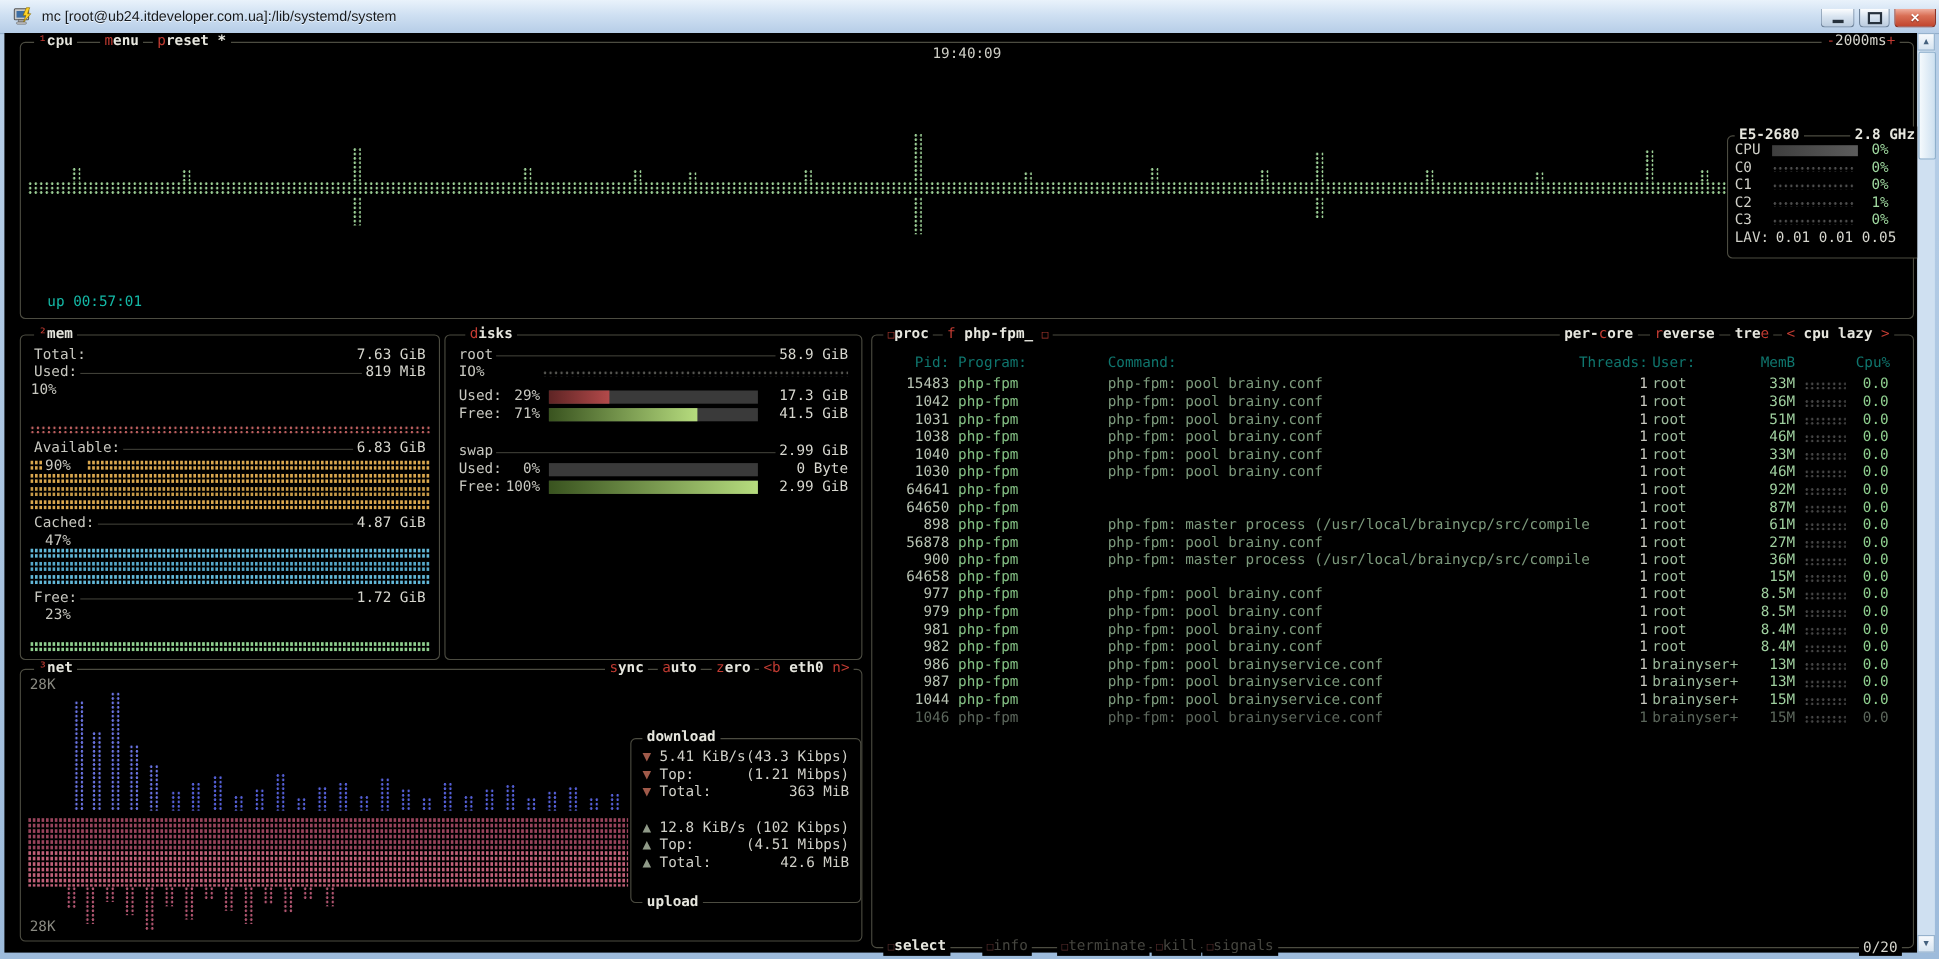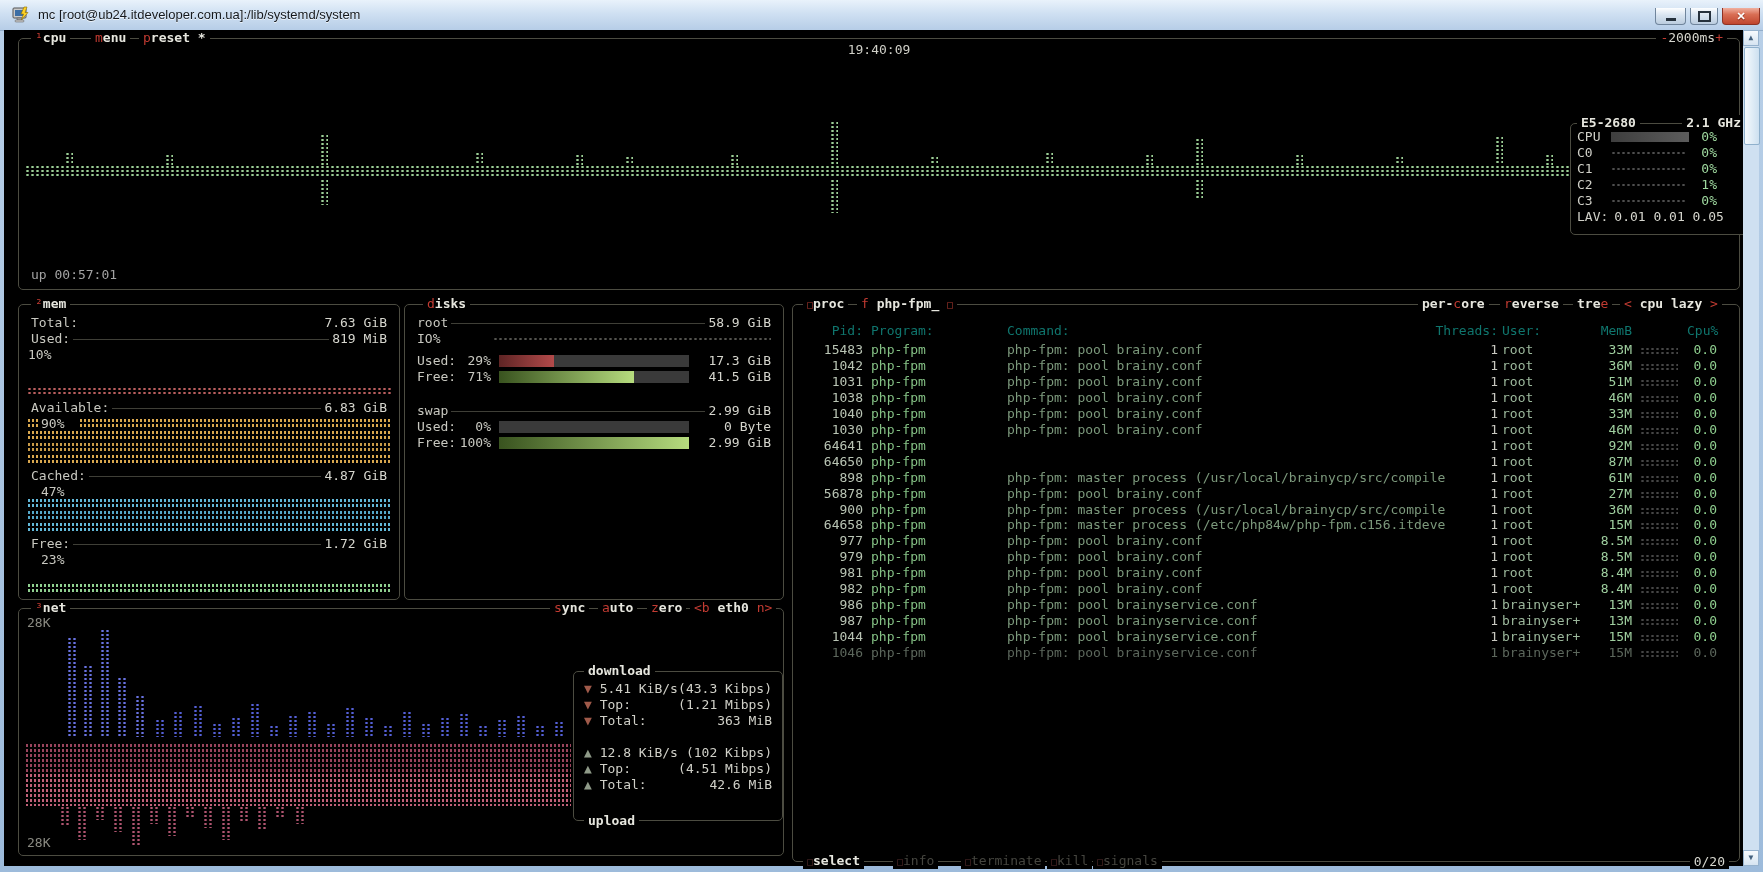--- a/index.html
+++ b/index.html
@@ -97,21 +97,21 @@
         <div class="glyph-max"></div>
       </div>
     <div class="winbtn" id="btn-close">
         <span class="glyph-close">✕</span>
       </div>
   </div>
 
   <div id="term">
 
     <div class="box" id="cpubox" style="left:14px;top:8px;width:1722px;height:252px;">
-      <span class="blabel" style="left:12px;"><span class="red">¹</span><span class="bold">cpu</span></span>
+      <span class="blabel" style="left:12px;font-family:Liberation Mono, monospace;"><span class="red">¹</span><span class="bold">cpu</span></span>
       <span class="blabel" style="left:72px;"><span class="red">m</span><span class="bold">enu</span></span>
       <span class="blabel" style="left:120px;"><span class="red">p</span><span class="bold">reset *</span></span>
       <span class="blabel" style="left:50%;transform:translateX(-50%);margin-top:12px;">19:40:09</span>
       <span class="blabel" style="right:12px;"><span class="red">-</span><span class="val">2000ms</span><span class="red">+</span></span>
 
       <div id="cpu-graph">
           <div class="dots" style="left: 6px; top: 126px; width: 1544px; height: 12px; --c: #9ccf96;"></div>
           <div class="dots" style="left: 46px; top: 113px; width: 8px; height: 13px; --c: #9ccf96;"></div>
           <div class="dots" style="left: 146px; top: 115px; width: 8px; height: 11px; --c: #9ccf96;"></div>
           <div class="dots" style="left: 301px; top: 95px; width: 8px; height: 31px; --c: #9ccf96;"></div>
@@ -128,35 +128,35 @@
           <div class="dots" style="left: 1376px; top: 117px; width: 8px; height: 9px; --c: #9ccf96;"></div>
           <div class="dots" style="left: 1476px; top: 97px; width: 8px; height: 29px; --c: #9ccf96;"></div>
           <div class="dots" style="left: 1526px; top: 115px; width: 8px; height: 11px; --c: #9ccf96;"></div>
           <div class="dots" style="left: 301px; top: 140px; width: 8px; height: 26px; --c: #9ccf96;"></div>
           <div class="dots" style="left: 811px; top: 140px; width: 8px; height: 34px; --c: #9ccf96;"></div>
           <div class="dots" style="left: 1176px; top: 140px; width: 8px; height: 20px; --c: #9ccf96;"></div>
         </div>
 
       <div class="box" style="left:1551px;top:84px;width:182px;height:112px;background:#000;">
         <span class="blabel bold" style="left:6px;">E5-2680</span>
-        <span class="blabel bold" style="right:6px;">2.1 GHz</span>
+        <span class="blabel bold" style="right:6px;">2.8 GHz</span>
         <div id="cpu-info-rows" style="padding-top:5px;">
             <div class="cirow"><span class="cl">CPU</span><span class="cm"><div class="cibar"></div></span><span class="cv">0%</span></div>
             <div class="cirow"><span class="cl">C0</span><span class="cm"><div class="dots cidots" style="--c: #4e4e4e; position: absolute;"></div></span><span class="cv">0%</span></div>
             <div class="cirow"><span class="cl">C1</span><span class="cm"><div class="dots cidots" style="--c: #4e4e4e; position: absolute;"></div></span><span class="cv">0%</span></div>
             <div class="cirow"><span class="cl">C2</span><span class="cm"><div class="dots cidots" style="--c: #4e4e4e; position: absolute;"></div></span><span class="cv">1%</span></div>
             <div class="cirow"><span class="cl">C3</span><span class="cm"><div class="dots cidots" style="--c: #4e4e4e; position: absolute;"></div></span><span class="cv">0%</span></div>
           </div>
         <div class="cirow">
           <span style="color:#d0d0c8;">LAV:</span>
           <span style="color:#d6d6ce;margin-left:6px;">0.01 0.01 0.05</span>
         </div>
       </div>
 
-      <span style="position:absolute;left:12px;top:228px;color:#a3a3a3;">up 00:57:01</span>
+      <span style="position:absolute;left:24px;top:228px;color:#14b8a6;">up 00:57:01</span>
     </div>
 
     <div class="box" style="left:14px;top:274px;width:382px;height:296px;">
       <span class="blabel" style="left:12px;"><span class="red">²</span><span class="bold">mem</span></span>
 
       <div class="row" style="top:10px;"><span class="lbl">Total:</span><span class="spacer"></span><span class="val">7.63 GiB</span></div>
       <div class="row" style="top:26px;"><span class="lbl">Used:</span><span class="line"></span><span class="val">819 MiB</span></div>
       <div class="row" style="top:42px;left:9px;"><span class="lbl">10%</span></div>
       <div class="dots" style="left:8px;right:8px;top:82px;height:7px;--c:#bb5f5f;"></div>
 
@@ -401,21 +401,20 @@
             <span class="pc c-cmd">php-fpm: master process (/usr/local/brainycp/src/compile</span>
             <span class="pc c-thr">1</span>
             <span class="pc c-user">root</span>
             <span class="pc c-mem">36M</span>
             <span class="pc c-grph dots" style="--c: #464646;"></span>
             <span class="pc c-cpu">0.0</span>
           </div>
           <div class="prow" style="top: 212.45px;">
             <span class="pc c-pid">64658</span>
             <span class="pc c-prog">php-fpm</span>
-            <span class="pc c-cmd">php-fpm: master process (/etc/php84w/php-fpm.c156.itdeve</span>
             <span class="pc c-thr">1</span>
             <span class="pc c-user">root</span>
             <span class="pc c-mem">15M</span>
             <span class="pc c-grph dots" style="--c: #464646;"></span>
             <span class="pc c-cpu">0.0</span>
           </div>
           <div class="prow" style="top: 228.4px;">
             <span class="pc c-pid">977</span>
             <span class="pc c-prog">php-fpm</span>
             <span class="pc c-cmd">php-fpm: pool brainy.conf</span>

